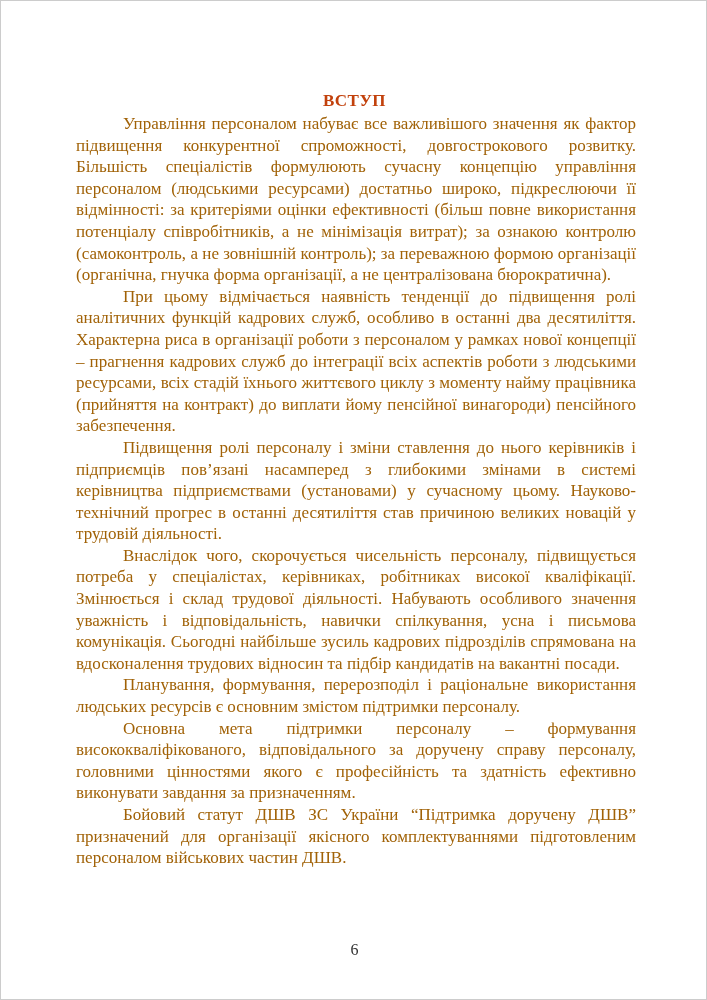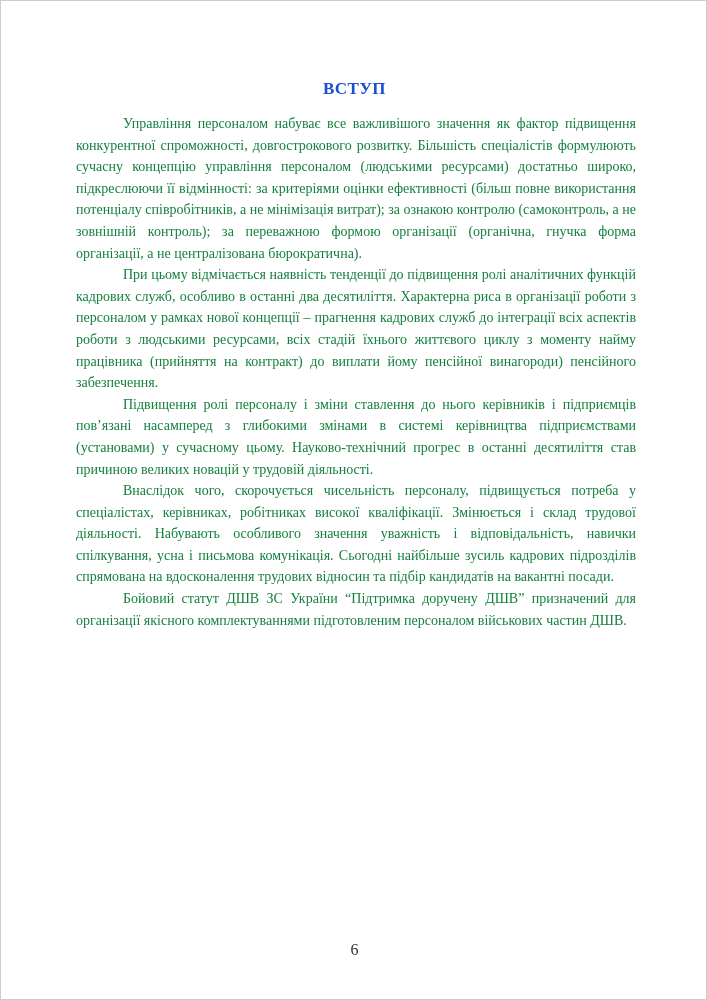--- a/index.html
+++ b/index.html
@@ -18,38 +18,38 @@
     overflow: hidden;
   }
   .page {
     position: absolute;
     top: 0;
     left: 0;
     width: 707px;
     height: 1000px;
   }
   .doc-title {
-    margin: 0;
+    margin: 12px;
     padding-top: 78px;
     text-align: center;
     font-size: 17px;
     font-weight: bold;
     letter-spacing: 0.5px;
-    color: #1d4ed8;
+    color: #c2410c;
     font-family: "Liberation Serif", "DejaVu Serif", serif;
   }
   .content {
     position: absolute;
     top: 112px;
     left: 75px;
     width: 560px;
-    font-size: 14px;
+    font-size: 17px;
     line-height: 21.6px;
     text-align: justify;
-    color: #15803d;
+    color: #a16207;
   }
   .content p {
     margin: 0;
     text-indent: 47px;
   }
   .page-number {
     position: absolute;
     bottom: 42px;
     left: 0;
     width: 707px;
@@ -63,18 +63,20 @@
 
 <div class="page">
 
   <h1 class="doc-title">ВСТУП</h1>
 
   <div class="content">
     <p>Управління персоналом набуває все важливішого значення як фактор підвищення конкурентної спроможності, довгострокового розвитку. Більшість спеціалістів формулюють сучасну концепцію управління персоналом (людськими ресурсами) достатньо широко, підкреслюючи її відмінності: за критеріями оцінки ефективності (більш повне використання потенціалу співробітників, а не мінімізація витрат); за ознакою контролю (самоконтроль, а не зовнішній контроль); за переважною формою організації (органічна, гнучка форма організації, а не централізована бюрократична).</p>
     <p>При цьому відмічається наявність тенденції до підвищення ролі аналітичних функцій кадрових служб, особливо в останні два десятиліття. Характерна риса в організації роботи з персоналом у рамках нової концепції – прагнення кадрових служб до інтеграції всіх аспектів роботи з людськими ресурсами, всіх стадій їхнього життєвого циклу з моменту найму працівника (прийняття на контракт) до виплати йому пенсійної винагороди) пенсійного забезпечення.</p>
     <p>Підвищення ролі персоналу і зміни ставлення до нього керівників і підприємців пов’язані насамперед з глибокими змінами в системі керівництва підприємствами (установами) у сучасному цьому. Науково-технічний прогрес в останні десятиліття став причиною великих новацій у трудовій діяльності.</p>
     <p>Внаслідок чого, скорочується чисельність персоналу, підвищується потреба у спеціалістах, керівниках, робітниках високої кваліфікації. Змінюється і склад трудової діяльності. Набувають особливого значення уважність і відповідальність, навички спілкування, усна і письмова комунікація. Сьогодні найбільше зусиль кадрових підрозділів спрямована на вдосконалення трудових відносин та підбір кандидатів на вакантні посади.</p>
+    <p>Планування, формування, перерозподіл і раціональне використання людських ресурсів є основним змістом підтримки персоналу.</p>
+    <p>Основна мета підтримки персоналу – формування висококваліфікованого, відповідального за доручену справу персоналу, головними цінностями якого є професійність та здатність ефективно виконувати завдання за призначенням.</p>
     <p>Бойовий статут ДШВ ЗС України “Підтримка доручену ДШВ” призначений для організації якісного комплектуваннями підготовленим персоналом військових частин ДШВ.</p>
   </div>
 
   <div class="page-number">6</div>
 
 </div>
 
 </body></html>

